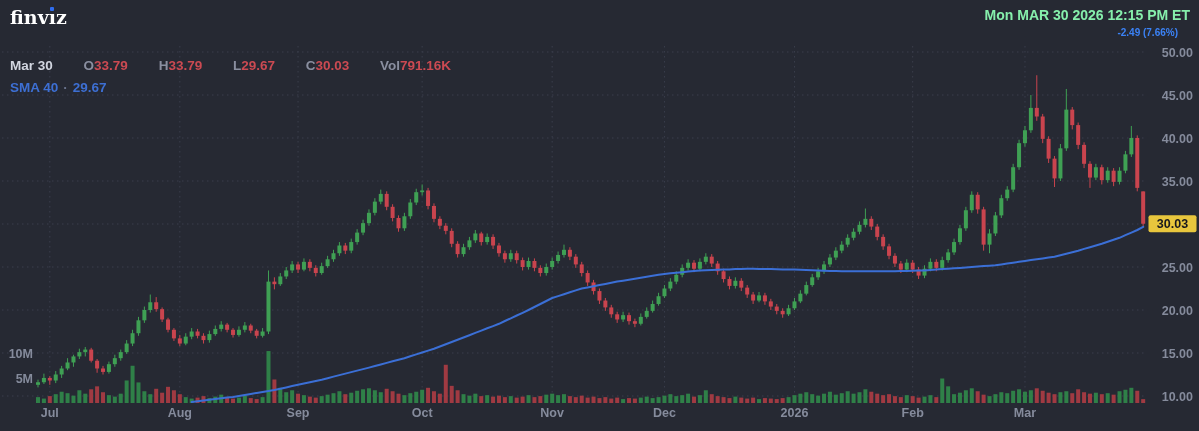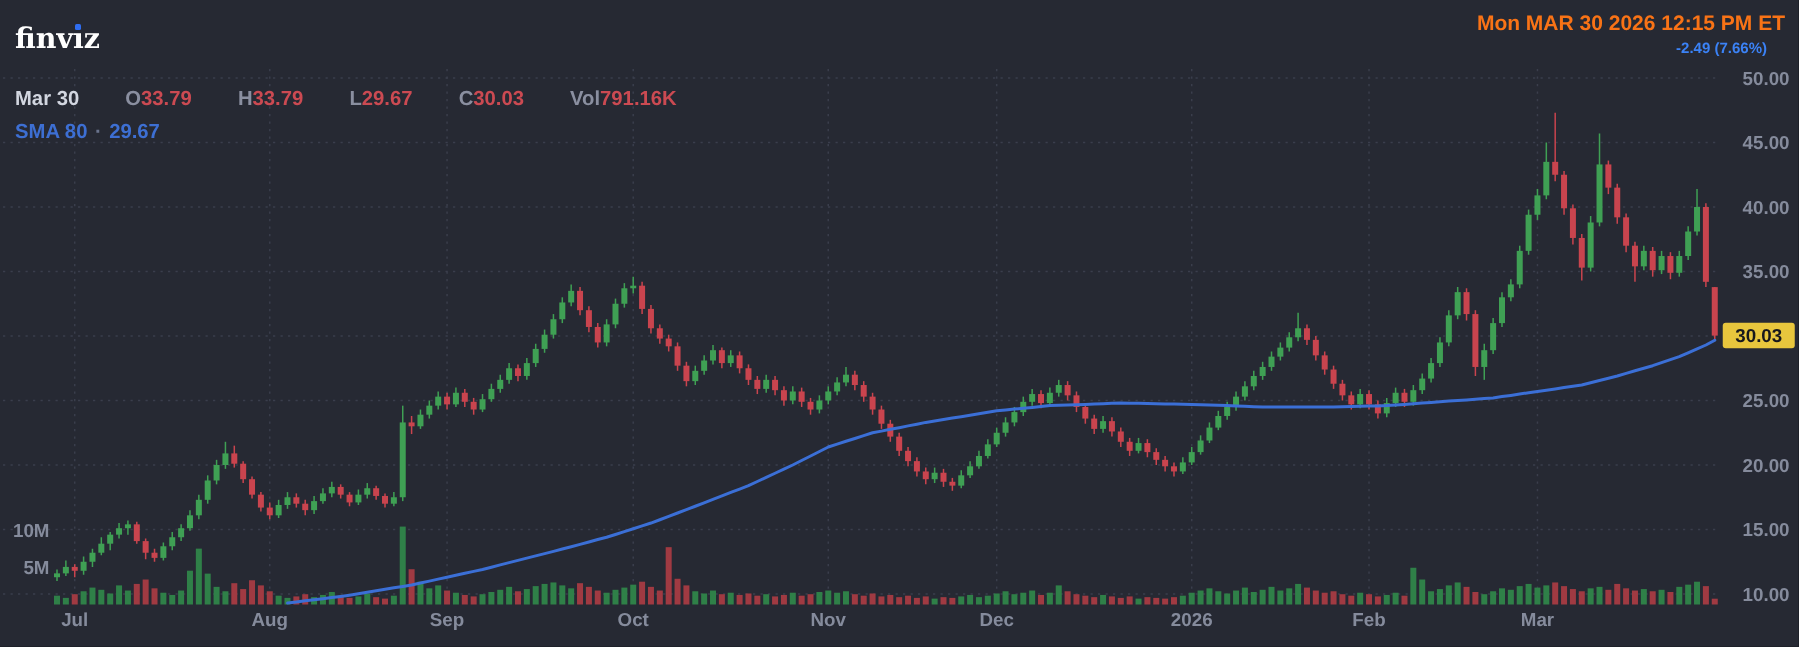--- a/index.html
+++ b/index.html
@@ -2,33 +2,33 @@
 <html><head>
 <meta charset="utf-8">
 <style>
   html,body{margin:0;padding:0;background:#1b1c24;}
   .stage{position:relative;width:1199px;height:431px;background:#262933;overflow:hidden;
          font-family:"Liberation Sans",sans-serif;-webkit-font-smoothing:antialiased;}
   .stage *{box-sizing:border-box;}
   svg.chart{position:absolute;left:0;top:0;}
   .hdr{position:absolute;z-index:5;white-space:nowrap;}
   .logo{left:10px;top:6px;font-family:"DejaVu Serif",serif;font-weight:700;font-size:19px;
-        color:#ffffff;letter-spacing:0px;cursor:pointer;margin-top:9px;}
+        color:#ffffff;letter-spacing:0px;cursor:pointer;}
   .iwrap{position:relative;display:inline-block;}
   .tittle{position:absolute;left:1px;top:1px;width:4px;height:4px;border-radius:1px;background:#2f6df0;}
   .ticker{left:9px;top:25px;font-weight:700;font-size:27px;color:#78829a;letter-spacing:0.5px;}
   .quote{left:10px;top:58px;font-size:13.5px;font-weight:700;color:#8a8fa0;}
   .quote .item{margin-right:27px;}
   .quote .date{color:#d2d6e0;margin-right:27px;}
   .quote .val{color:#cb4a52;}
   .smarow{left:10px;top:80px;font-size:13.5px;font-weight:700;color:#3d6fd3;}
   .smarow .sep{color:#69738c;padding:0 5px;}
   .daily{left:0;right:0;top:26px;text-align:center;font-weight:700;font-size:15px;
          color:#646a7c;letter-spacing:1px;}
-  .clock{right:9px;top:7px;font-weight:700;font-size:14px;color:#f97316;}
+  .clock{right:9px;top:7px;font-weight:700;font-size:14px;color:#86efac;}
   .change{right:21px;top:27px;font-weight:700;font-size:10px;color:#3b82f6;}
 </style>
 </head>
 <body>
 
 <div class="stage">
 
   <svg class="chart" id="chart-svg" width="1199" height="431" viewBox="0 0 1199 431">
       <g>
         <line x1="2" y1="52" x2="1146" y2="52" stroke="#3a3e4c" stroke-width="1" stroke-dasharray="1.5,3.5"></line>
@@ -660,18 +660,18 @@
   <div class="hdr quote">
     <span class="date">Mar 30</span>
     <span class="item"><span>O</span><span class="val">33.79</span></span>
     <span class="item"><span>H</span><span class="val">33.79</span></span>
     <span class="item"><span>L</span><span class="val">29.67</span></span>
     <span class="item"><span>C</span><span class="val">30.03</span></span>
     <span class="item"><span>Vol</span><span class="val">791.16K</span></span>
   </div>
 
   <div class="hdr smarow">
-    <span>SMA 80</span><span class="sep">·</span><span>29.67</span>
+    <span>SMA 40</span><span class="sep">·</span><span>29.67</span>
   </div>
 
   <div class="hdr clock">Mon MAR 30 2026 12:15 PM ET</div>
   <div class="hdr change">-2.49 (7.66%)</div>
 </div>
 
 </body></html>

